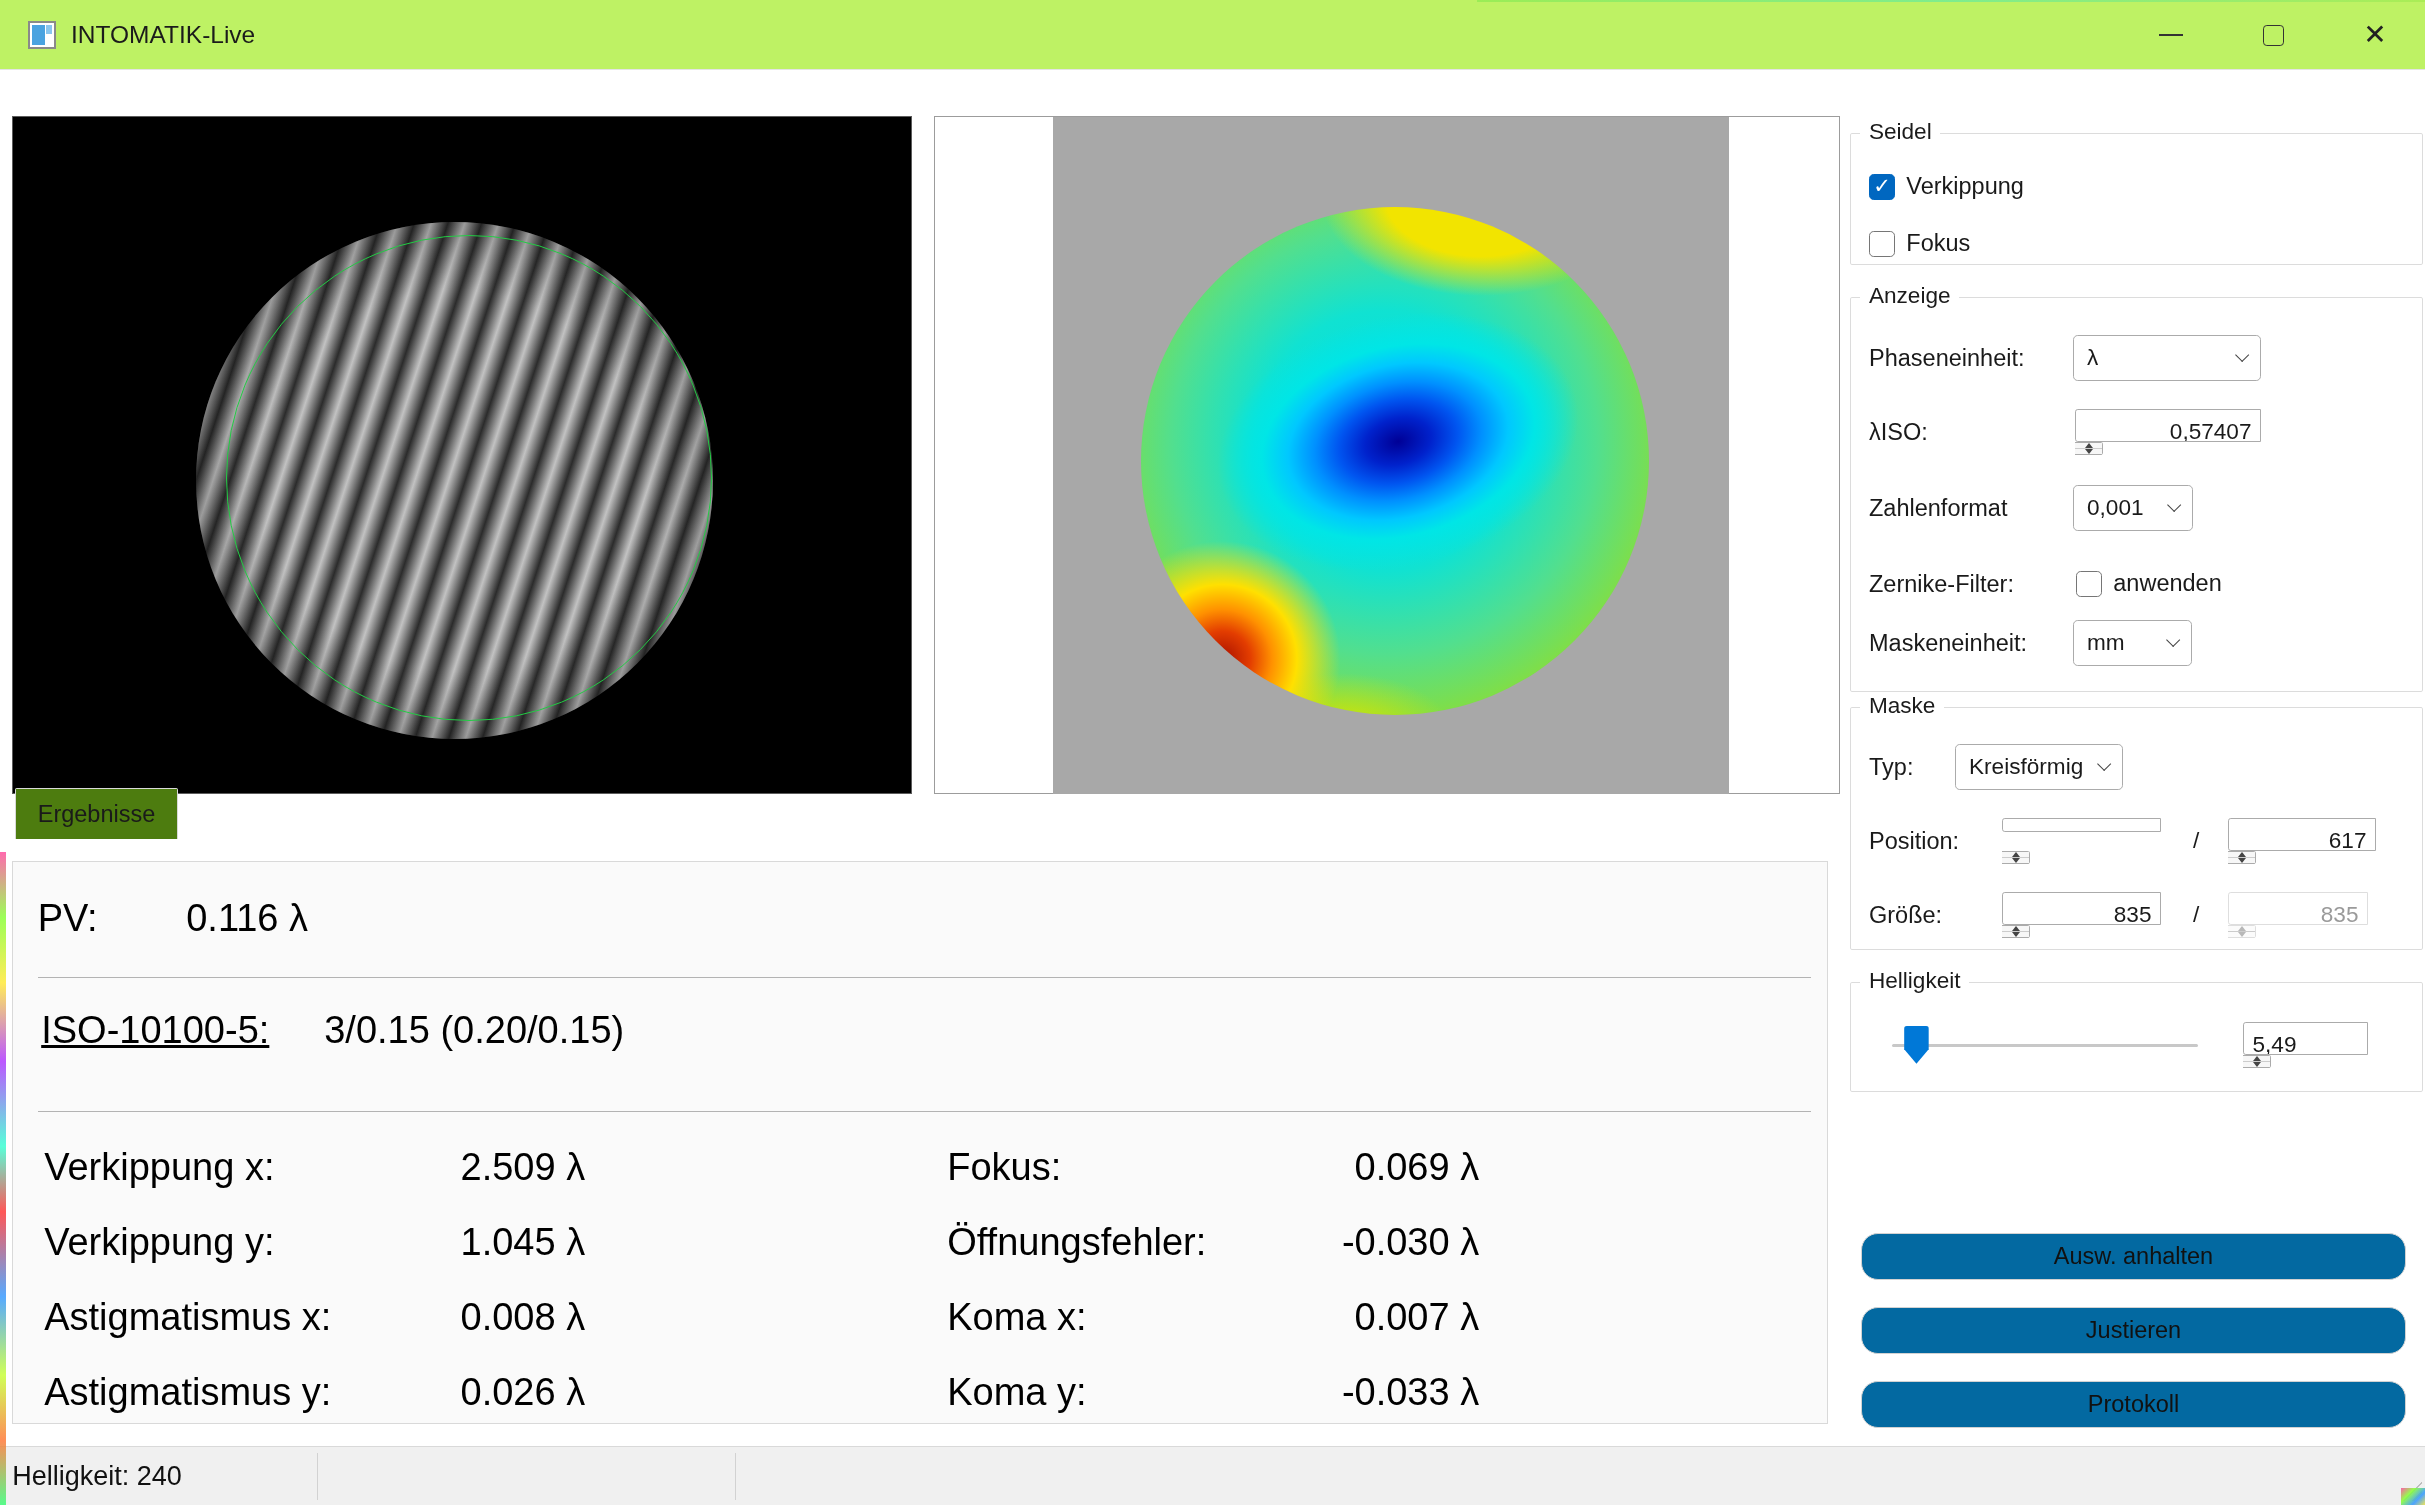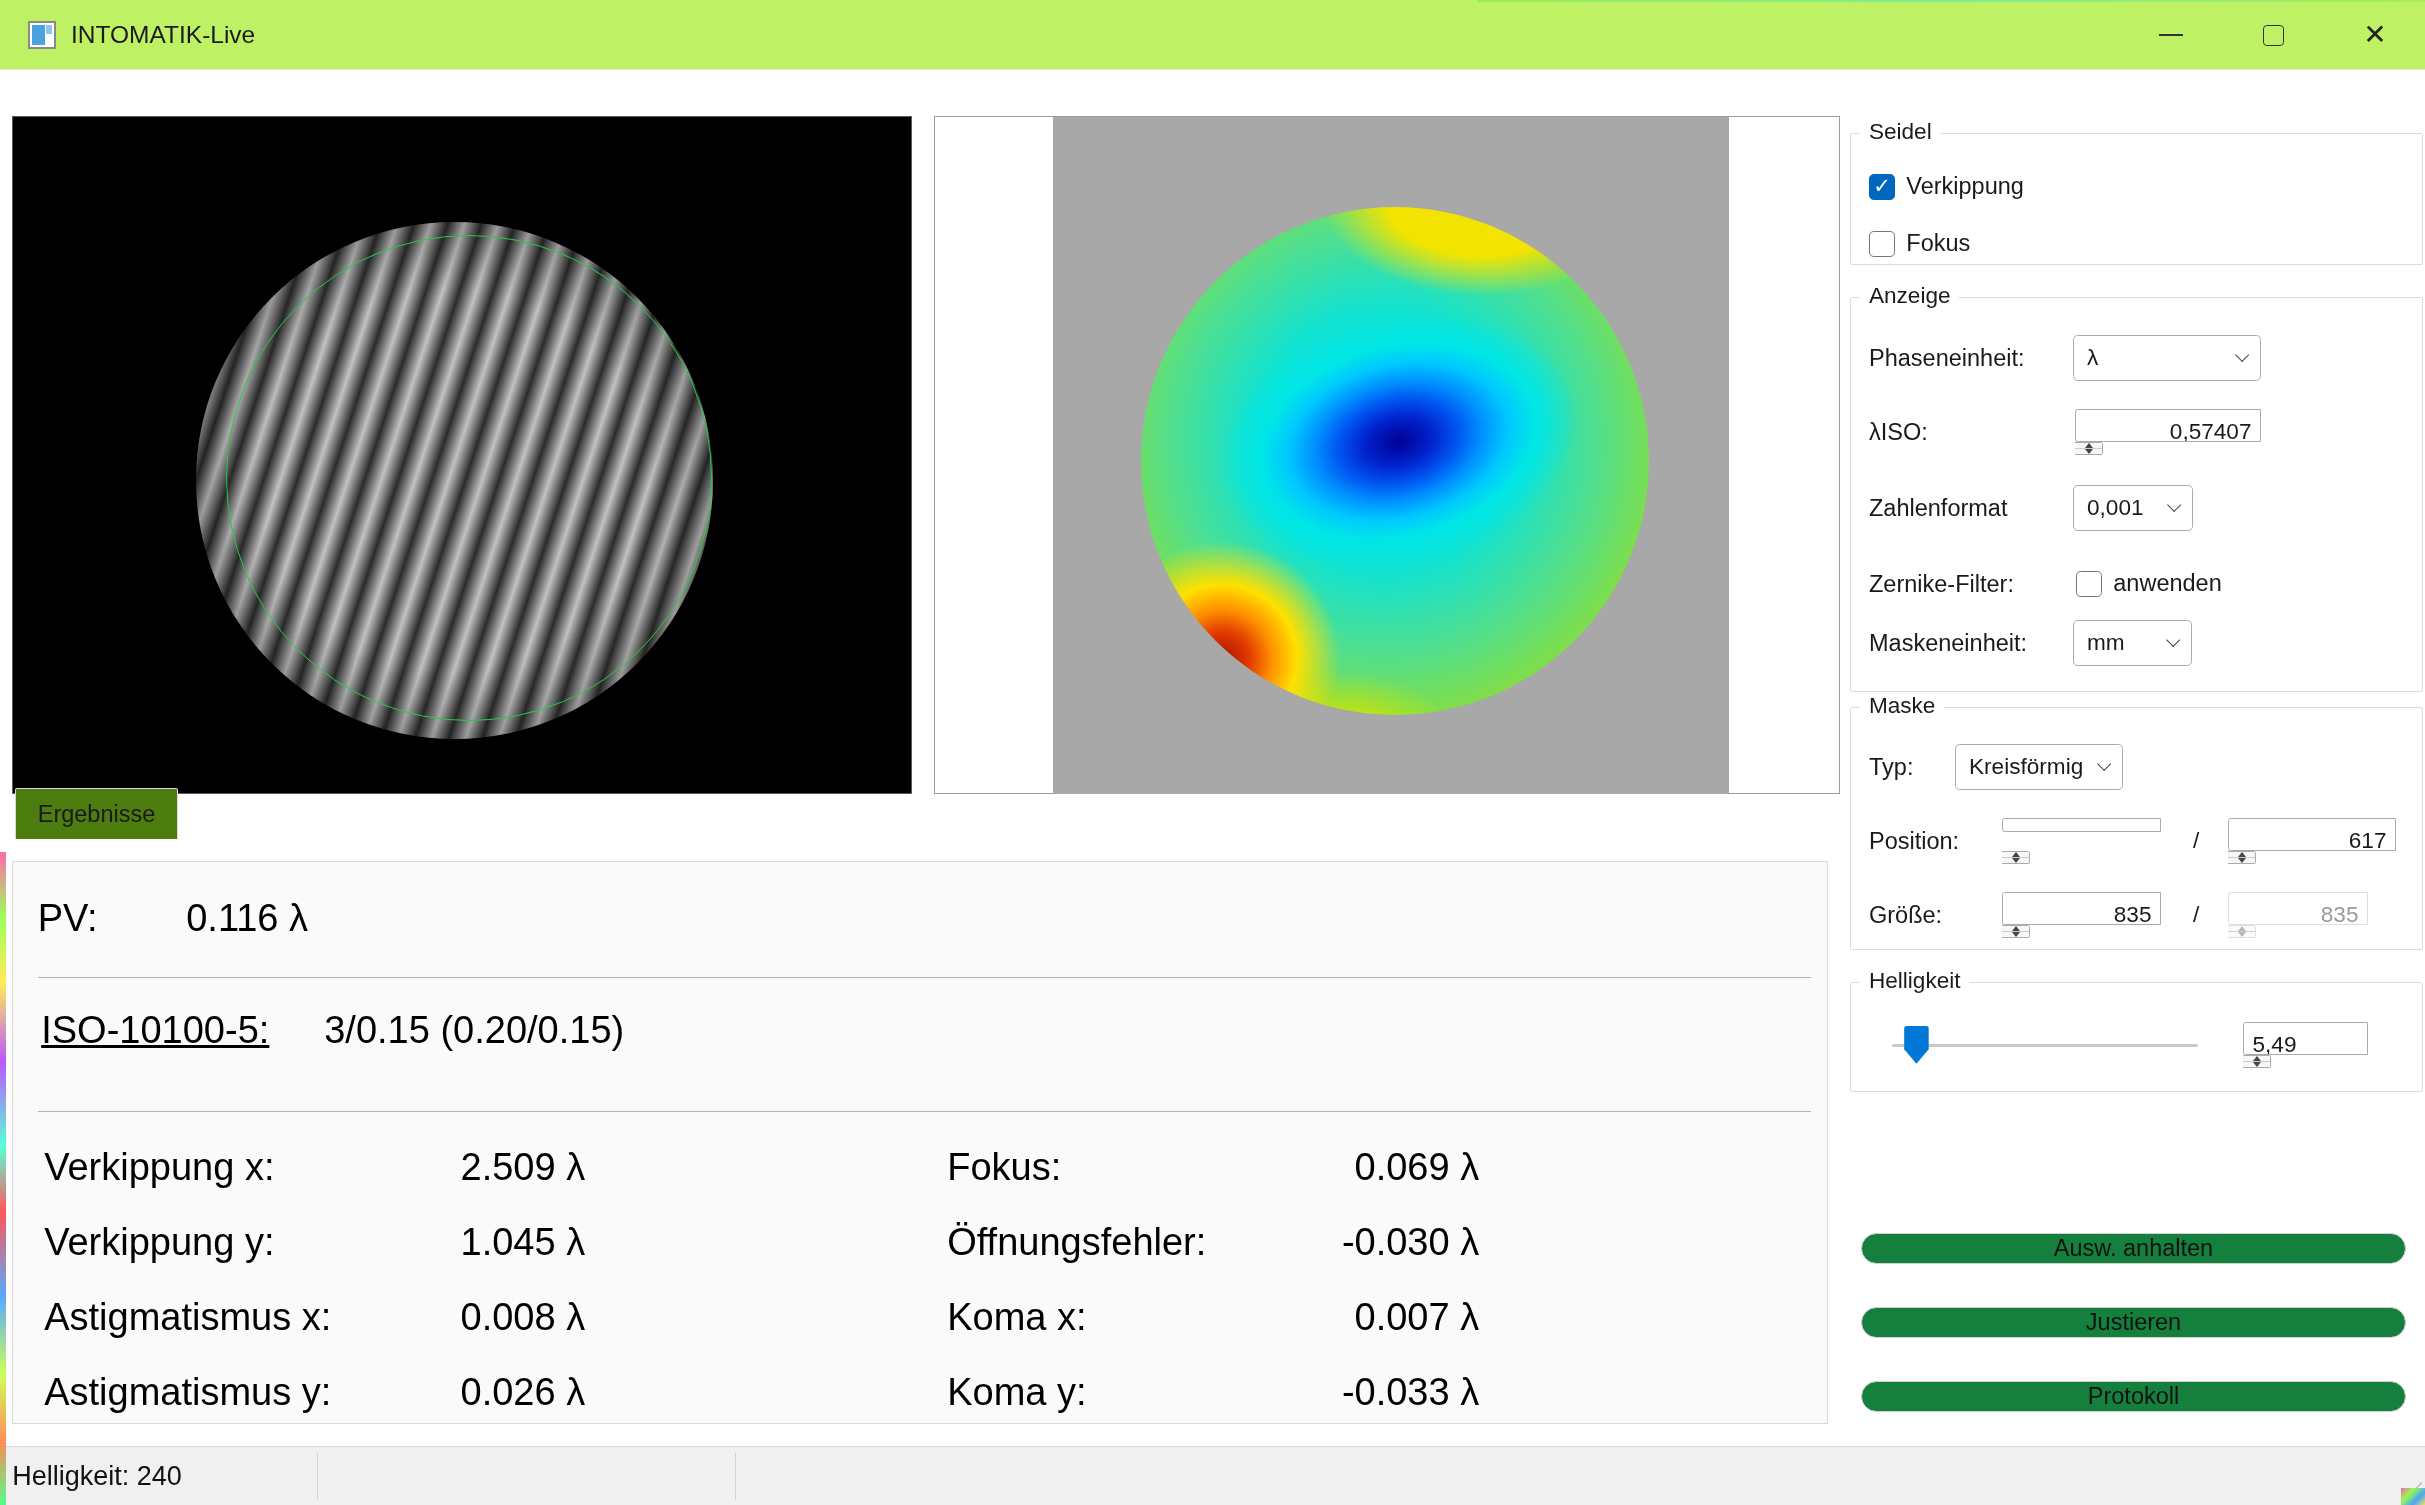--- a/index.html
+++ b/index.html
@@ -79,21 +79,21 @@
   .spin.disabled .sbtn { background:#fbfbfb; }
   .spin.disabled .tri-up { border-bottom-color:#b8b8b8; }
   .spin.disabled .tri-dn { border-top-color:#b8b8b8; }
   .slash { position:absolute; top:0; height:46px; line-height:46px; font-size:22.6px; }
 
   .slider { position:absolute; height:46px; }
   .slider .track { position:absolute; left:0; right:0; top:21.6px; height:3.8px; background:#c8c8c8; border-radius:1.9px; }
   .slider .thumb { position:absolute; left:12.2px; top:3.8px; width:24.5px; height:38px; background:#0078d7;
                    clip-path:polygon(0 0,100% 0,100% 62%,50% 100%,0 62%); border-radius:2.8px; }
 
-  .side-btn { position:absolute; left:1861px; width:545px; height:31px; background:#15803d;
+  .side-btn { position:absolute; left:1861px; width:545px; height:47px; background:#0369a1;
               border:0.9px solid #d2d2d2; border-radius:17px; display:flex; align-items:center; justify-content:center;
               font-size:23.5px; color:#111; }
 
   
   .tab { position:absolute; left:15px; top:788px; width:163px; height:51px; background:#4d7c0f;
          border:0.9px solid #d9d9d9; border-bottom:none; border-radius:1.9px 1.9px 0 0; z-index:2;
          display:flex; align-items:center; justify-content:center; font-size:23.5px; }
   .results { position:absolute; left:12.2px; top:861px; width:1816px; height:563px; background:#fafafa;
              border:0.9px solid #d9d9d9; z-index:1; font-size:38px; color:#000; }
   .results .abs { position:absolute; white-space:nowrap; }
@@ -249,21 +249,21 @@
         <div class="btns">
           <div class="sbtn">
               <span class="tri-up"></span>
             </div>
           <div class="sbtn">
               <span class="tri-dn"></span>
             </div>
         </div>
       </div>
       <span class="slash" style="left:342px;">/</span>
-      <div class="spin" style="left:377px;width:168px;">
+      <div class="spin" style="left:377px;width:148px;">
         <div class="val">617</div>
         <div class="btns">
           <div class="sbtn">
               <span class="tri-up"></span>
             </div>
           <div class="sbtn">
               <span class="tri-dn"></span>
             </div>
         </div>
       </div>

